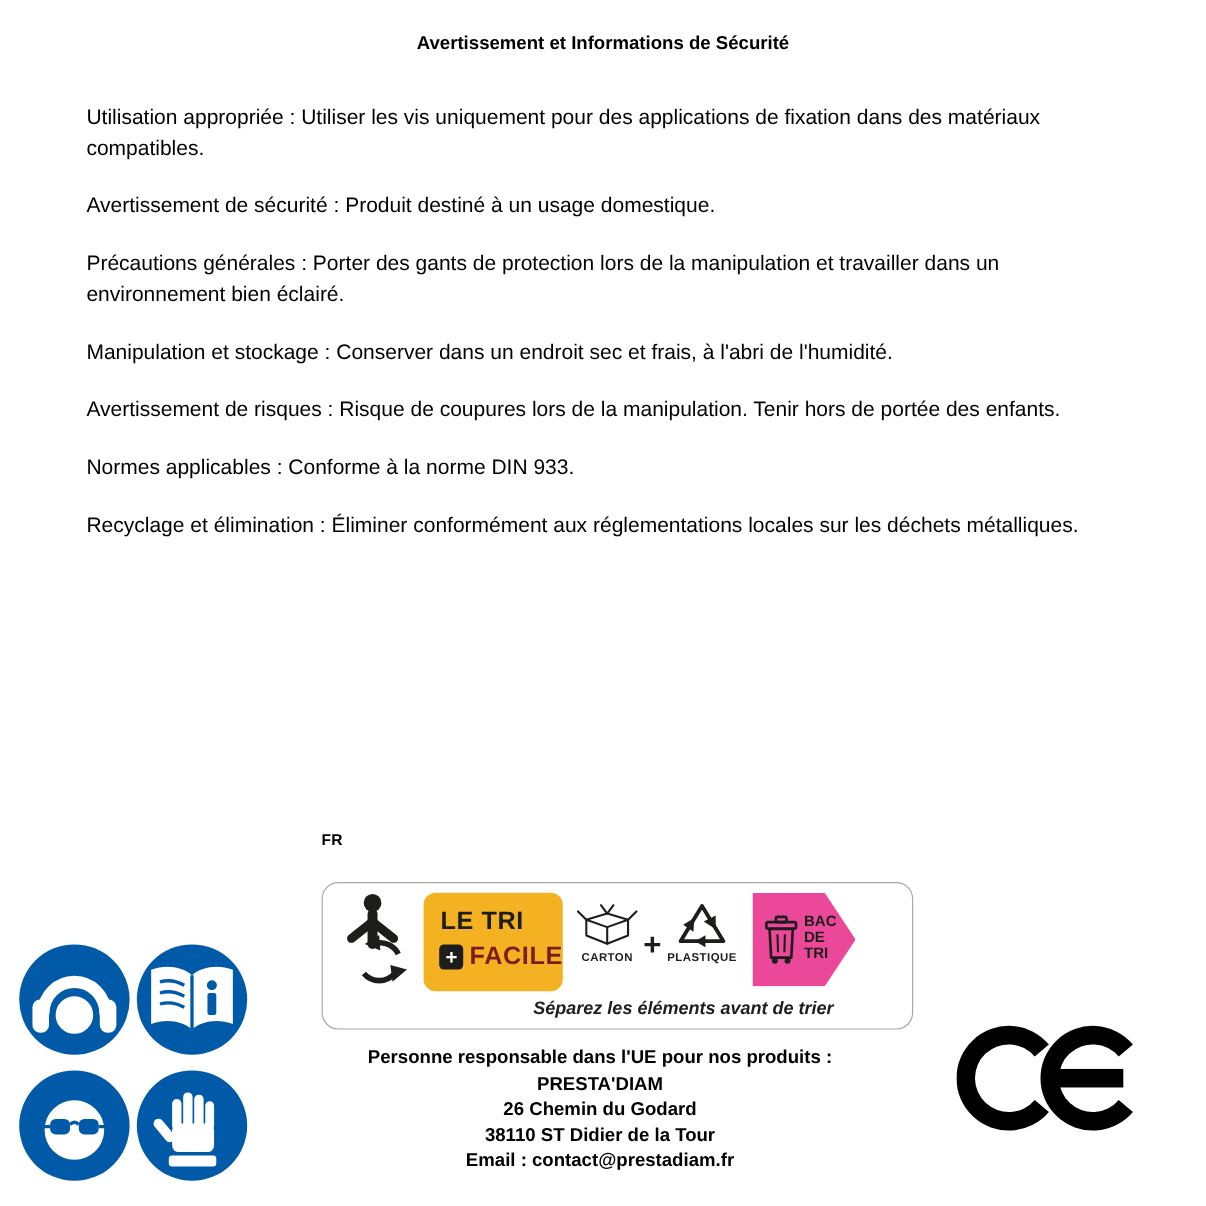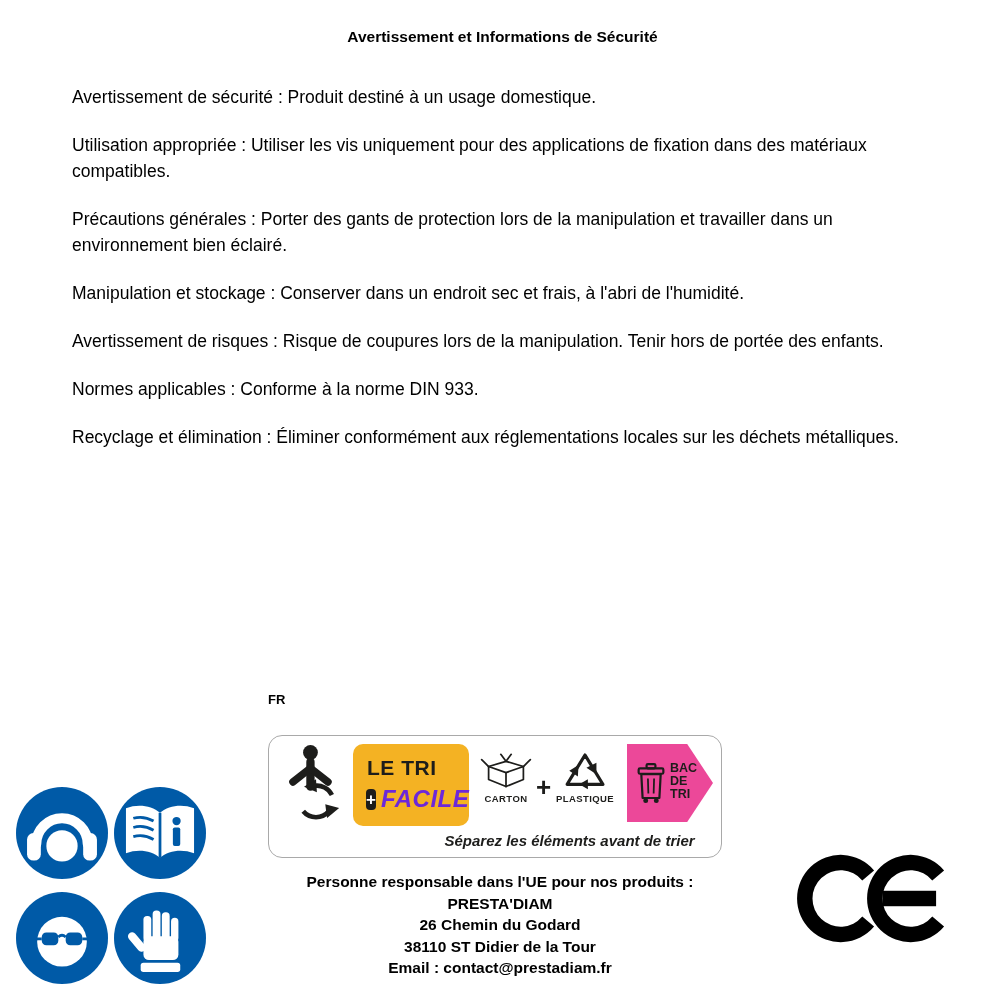--- a/index.html
+++ b/index.html
@@ -13,29 +13,29 @@
   
   .icon-grid{position:absolute;left:16px;top:787px;display:grid;
              grid-template-columns:92px 92px;grid-auto-rows:92px;column-gap:6px;row-gap:13px;}
   .picto{width:92px;height:92px;border-radius:50%;background:#005aa7;
          display:flex;align-items:center;justify-content:center;}
   .picto svg{width:92px;height:92px;}
 
   
   .fr-label{position:absolute;left:268px;top:692px;font-size:13px;font-weight:bold;}
   .tri-banner{position:absolute;left:268px;top:735px;width:452px;height:121px;
-              border:1.5px solid #a9a9a9;border-radius:14px;background:#fff;}
+              border:1.5px solid #a9a9a9;border-radius:14px;background:#fff;padding-left:39px;}
   .triman{position:absolute;left:10px;top:6px;width:74px;height:80px;}
   .tri-yellow{position:absolute;left:84px;top:8px;width:116px;height:82px;border-radius:10px;
               background:#f4b223;padding:0;box-sizing:border-box;}
   .tri-line1{margin:13px 0 0 14px;font-size:21px;font-weight:bold;color:#1d1d1b;line-height:21px;letter-spacing:0.5px;}
   .tri-line2{margin:7px 0 0 13px;display:flex;align-items:center;}
   .plusbox{display:inline-block;width:21px;height:21px;border-radius:4px;background:#1d1d1b;
            color:#fff;font-size:17px;font-weight:bold;text-align:center;line-height:21px;}
-  .facile{font-size:24px;font-weight:bold;color:#6d28d9;margin-left:5px;letter-spacing:0.5px;font-style:italic;}
+  .facile{font-size:21px;font-weight:bold;color:#7f1d1d;margin-left:5px;letter-spacing:0.5px;}
   .mat{position:absolute;top:14px;width:64px;text-align:center;}
   .mat-carton{left:205px;}
   .mat-plastique{left:284px;}
   .mat svg{display:block;margin:0 auto;}
   .mat-label{margin-top:3px;font-size:9.5px;font-weight:bold;color:#1d1d1b;letter-spacing:0.4px;}
   .plus-sep{position:absolute;left:267px;top:36px;font-size:26px;font-weight:bold;color:#1d1d1b;}
   .pennant{position:absolute;left:358px;top:8px;width:86px;height:78px;background:#ec4899;
            clip-path:polygon(0 0,70% 0,100% 50%,70% 100%,0 100%);display:flex;}
   .pennant svg{width:30px;height:44px;margin:17px 0 0 9px;}
   .bin-text{margin:18px 0 0 4px;font-size:12.5px;font-weight:bold;line-height:13px;color:#1d1d1b;}
@@ -50,22 +50,22 @@
   .ce{position:absolute;left:797px;top:853px;width:150px;height:91px;}
 </style>
 </head>
 <body>
 
 <div class="page">
 
   <h1 class="title">Avertissement et Informations de Sécurité</h1>
 
   <div class="content">
+    <p>Utilisation appropriée : Utiliser les vis uniquement pour des applications de fixation dans des matériaux compatibles.</p>
     <p>Avertissement de sécurité : Produit destiné à un usage domestique.</p>
-    <p>Utilisation appropriée : Utiliser les vis uniquement pour des applications de fixation dans des matériaux compatibles.</p>
     <p>Précautions générales : Porter des gants de protection lors de la manipulation et travailler dans un environnement bien éclairé.</p>
     <p>Manipulation et stockage : Conserver dans un endroit sec et frais, à l'abri de l'humidité.</p>
     <p>Avertissement de risques : Risque de coupures lors de la manipulation. Tenir hors de portée des enfants.</p>
     <p>Normes applicables : Conforme à la norme DIN 933.</p>
     <p>Recyclage et élimination : Éliminer conformément aux réglementations locales sur les déchets métalliques.</p>
   </div>
 
   <div class="icon-grid">
     <div class="picto">
       <svg viewBox="0 0 100 100">

